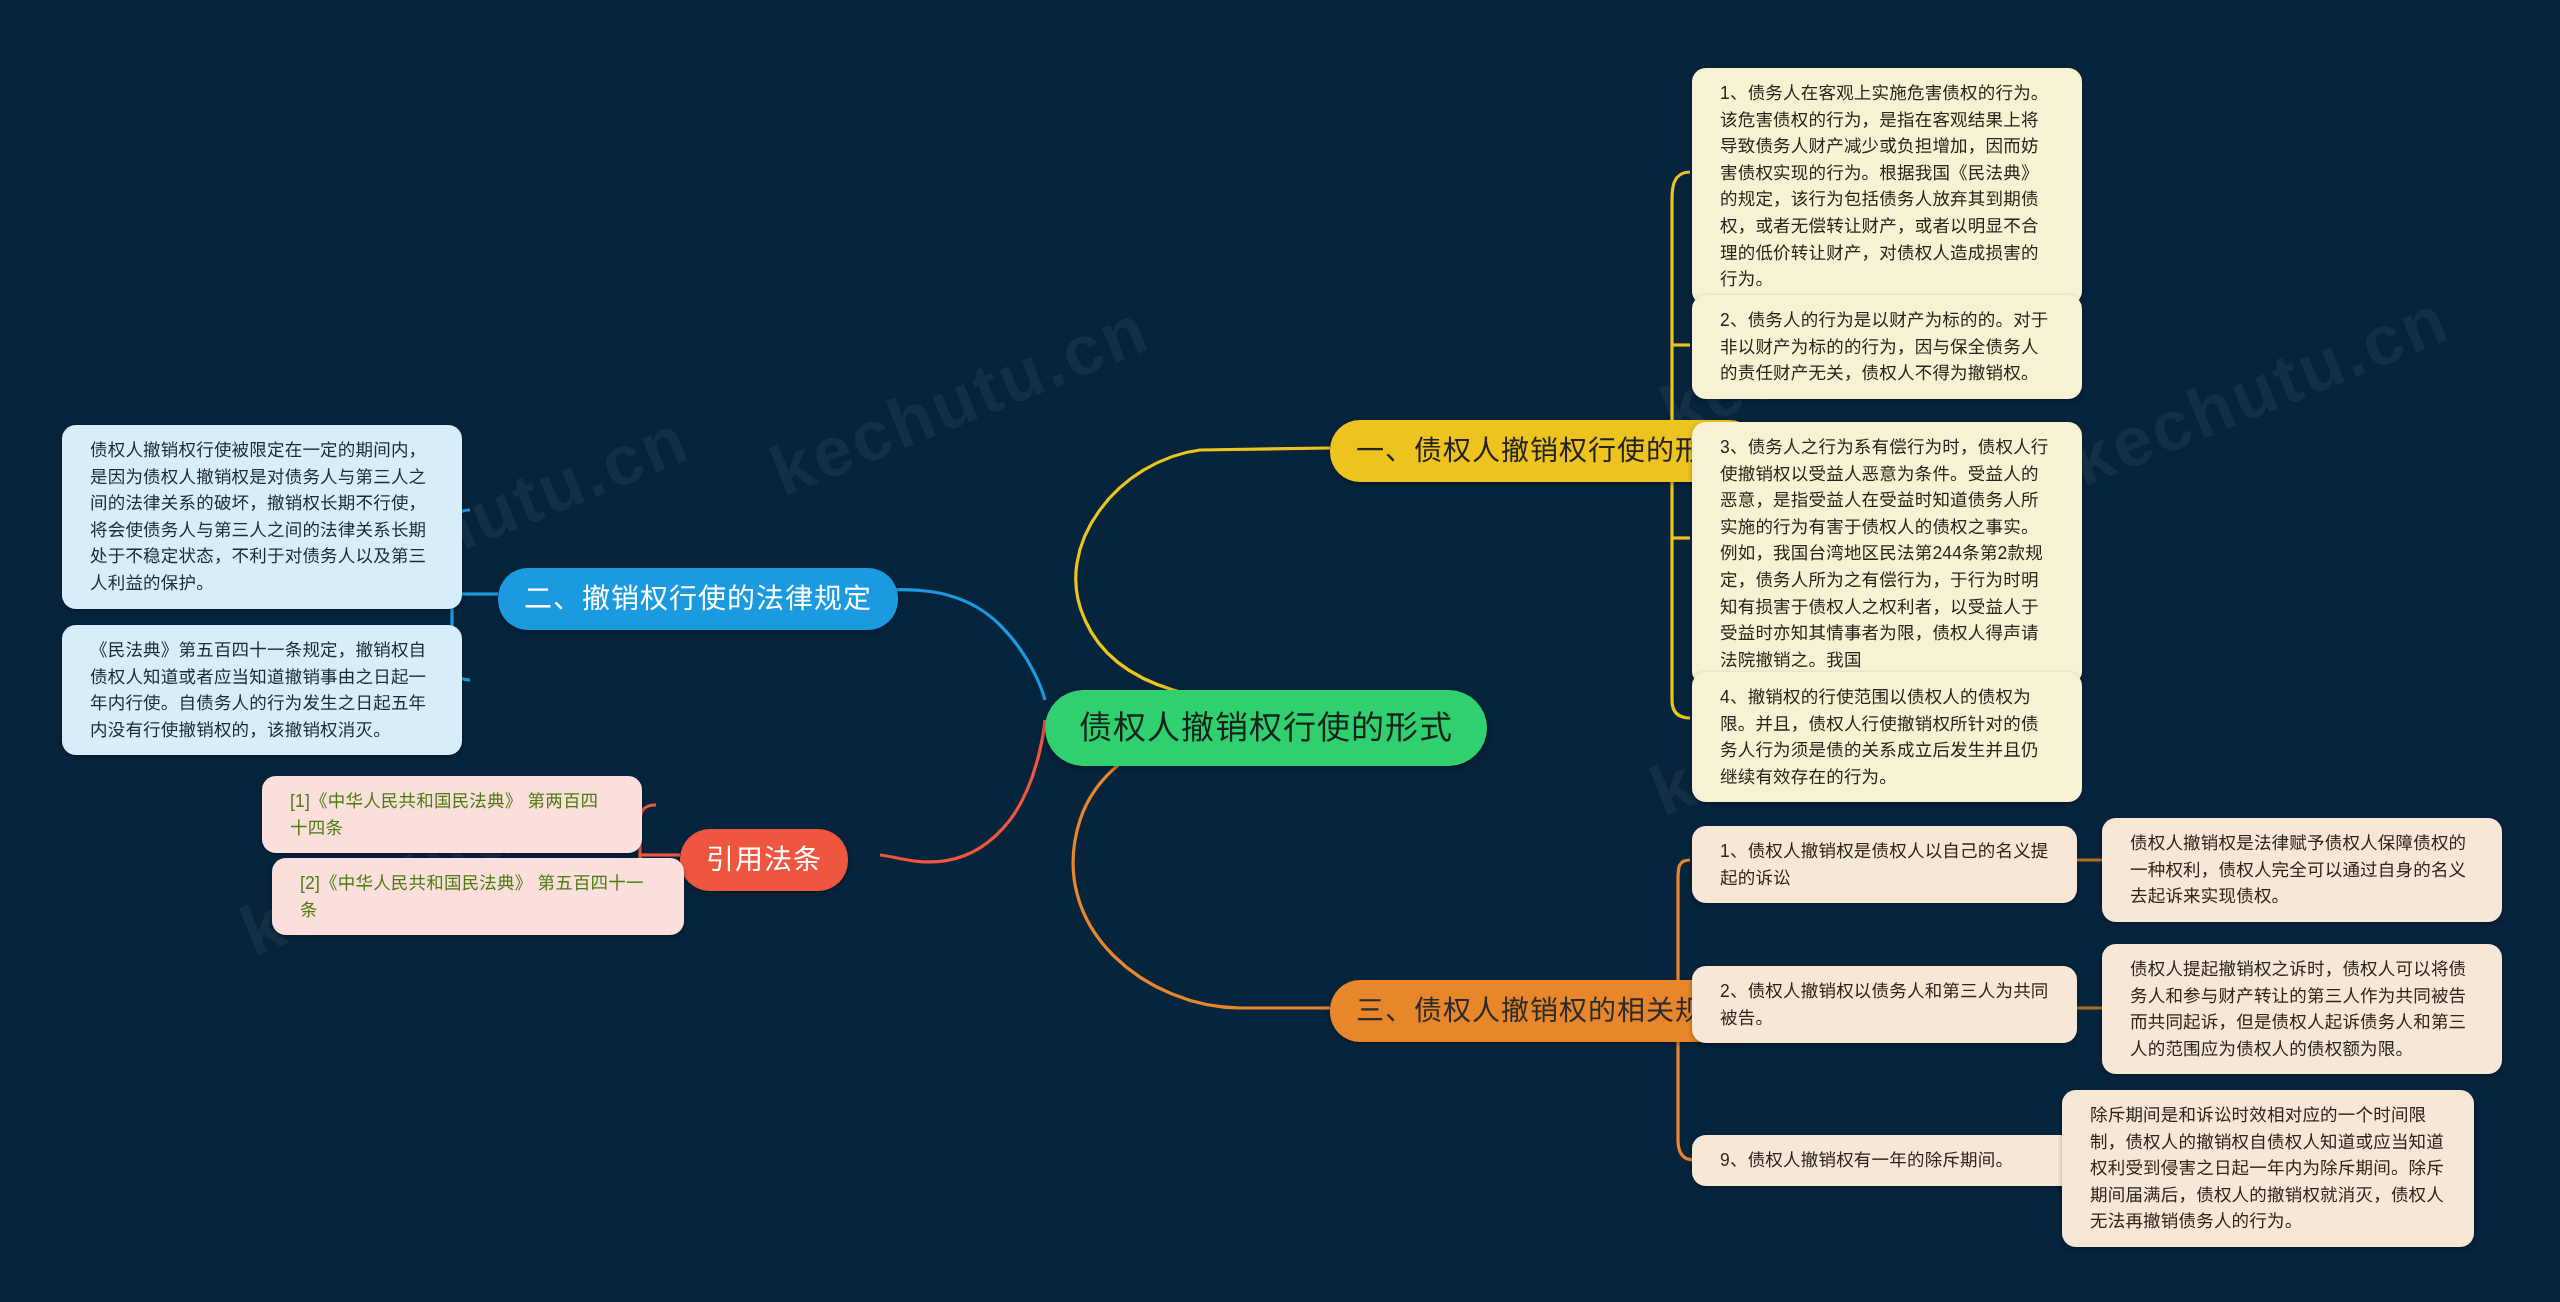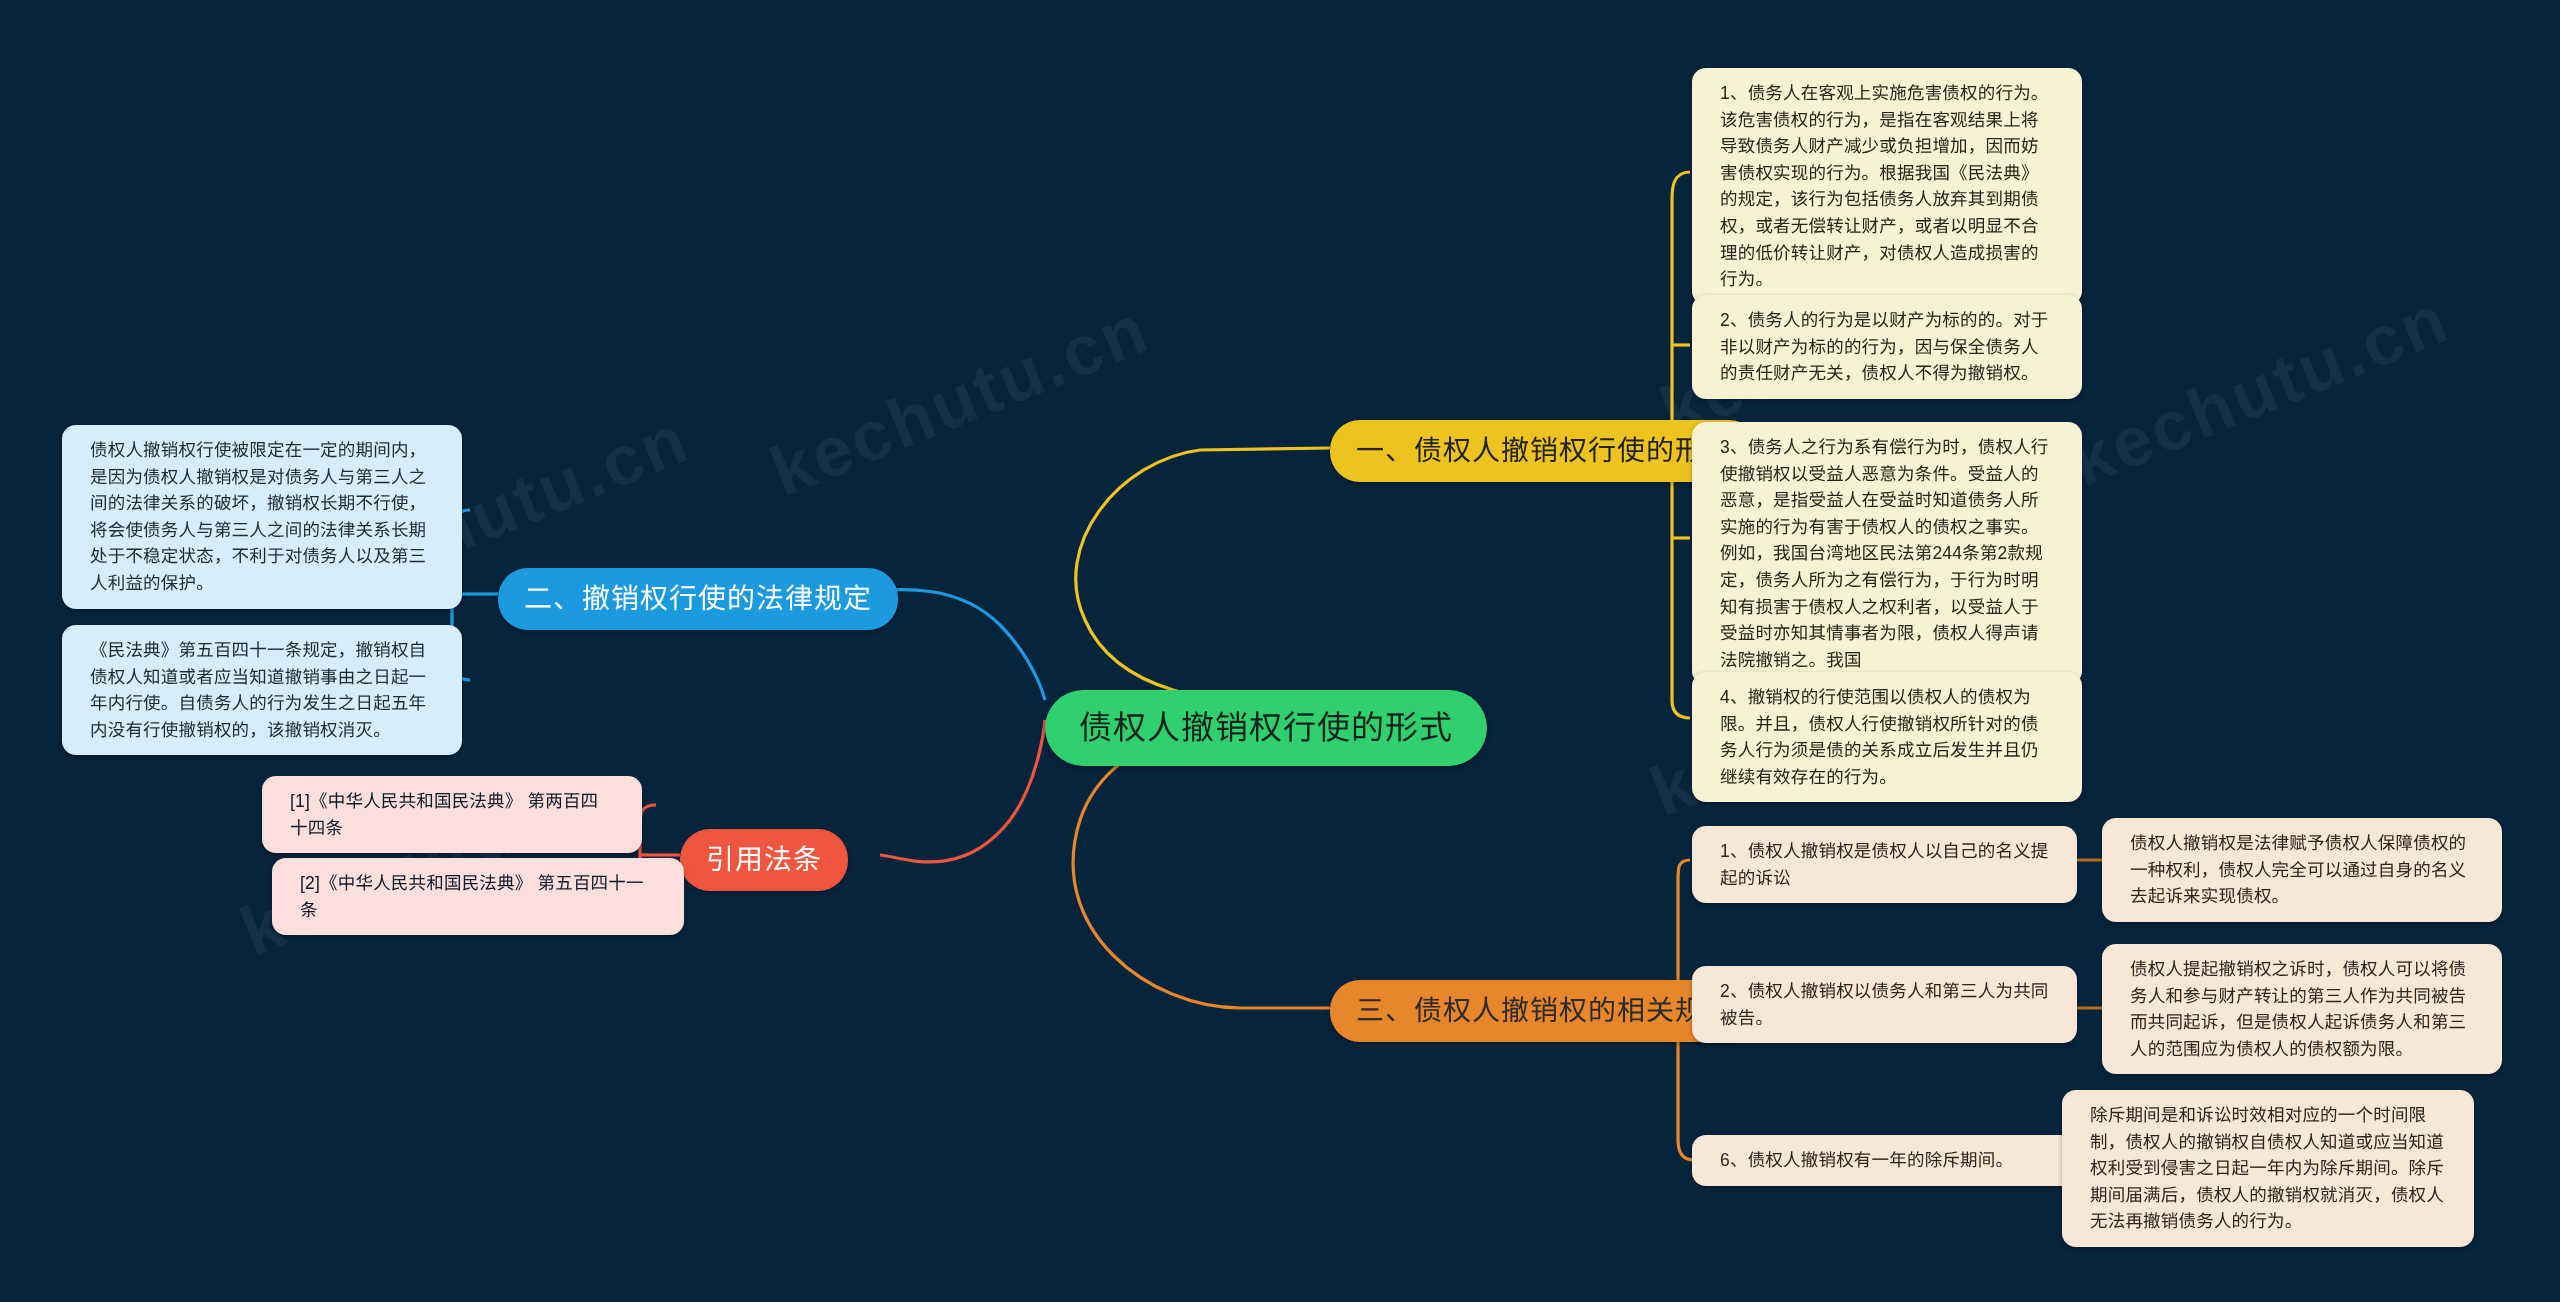--- a/index.html
+++ b/index.html
@@ -89,21 +89,21 @@
     font-size: 17.5px;
     line-height: 1.52;
     padding: 12px 28px;
     letter-spacing: .2px;
     box-shadow: 0 2px 5px rgba(0,0,0,.3);
     text-align: left;
     color: #23201a;
   }
   .card.cream   { background: #f7f2d4; color: #27251a; }
   .card.skyblue { background: #d7edfa; color: #1d2a33; }
-  .card.pink    { background: #fadfdc; color: #0f172a; }
+  .card.pink    { background: #fadfdc; color: #4d7c0f; }
   .card.sand    { background: #f7e7d6; color: #2d241c; }
 </style>
 </head>
 <body>
 
 <div id="canvas">
 
   <div class="wm wm-a">kechutu.cn</div>
   <div class="wm wm-b">kechutu.cn</div>
   <div class="wm wm-c">kechutu.cn</div>
@@ -165,16 +165,16 @@
   <div class="node card pink" style="left:262px; top:858px; width:412px;margin-left:10px;">[2]《中华人民共和国民法典》 第五百四十一条</div>
 
   <div class="node branch orange" style="left:1330px; top:980px;">三、债权人撤销权的相关规定</div>
 
   <div class="node card sand" style="left:1692px; top:826px; width:385px;">1、债权人撤销权是债权人以自己的名义提起的诉讼</div>
   <div class="node card sand" style="left:2102px; top:818px; width:400px;">债权人撤销权是法律赋予债权人保障债权的一种权利，债权人完全可以通过自身的名义去起诉来实现债权。</div>
 
   <div class="node card sand" style="left:1692px; top:966px; width:385px;">2、债权人撤销权以债务人和第三人为共同被告。</div>
   <div class="node card sand" style="left:2102px; top:944px; width:400px;">债权人提起撤销权之诉时，债权人可以将债务人和参与财产转让的第三人作为共同被告而共同起诉，但是债权人起诉债务人和第三人的范围应为债权人的债权额为限。</div>
 
-  <div class="node card sand" style="left:1692px; top:1135px; width:385px;">6、债权人撤销权有一年的除斥期间。</div>
+  <div class="node card sand" style="left:1692px; top:1135px; width:385px;">9、债权人撤销权有一年的除斥期间。</div>
   <div class="node card sand" style="left:2062px; top:1090px; width:412px;">除斥期间是和诉讼时效相对应的一个时间限制，债权人的撤销权自债权人知道或应当知道权利受到侵害之日起一年内为除斥期间。除斥期间届满后，债权人的撤销权就消灭，债权人无法再撤销债务人的行为。</div>
 
 </div>
 
 </body></html>

